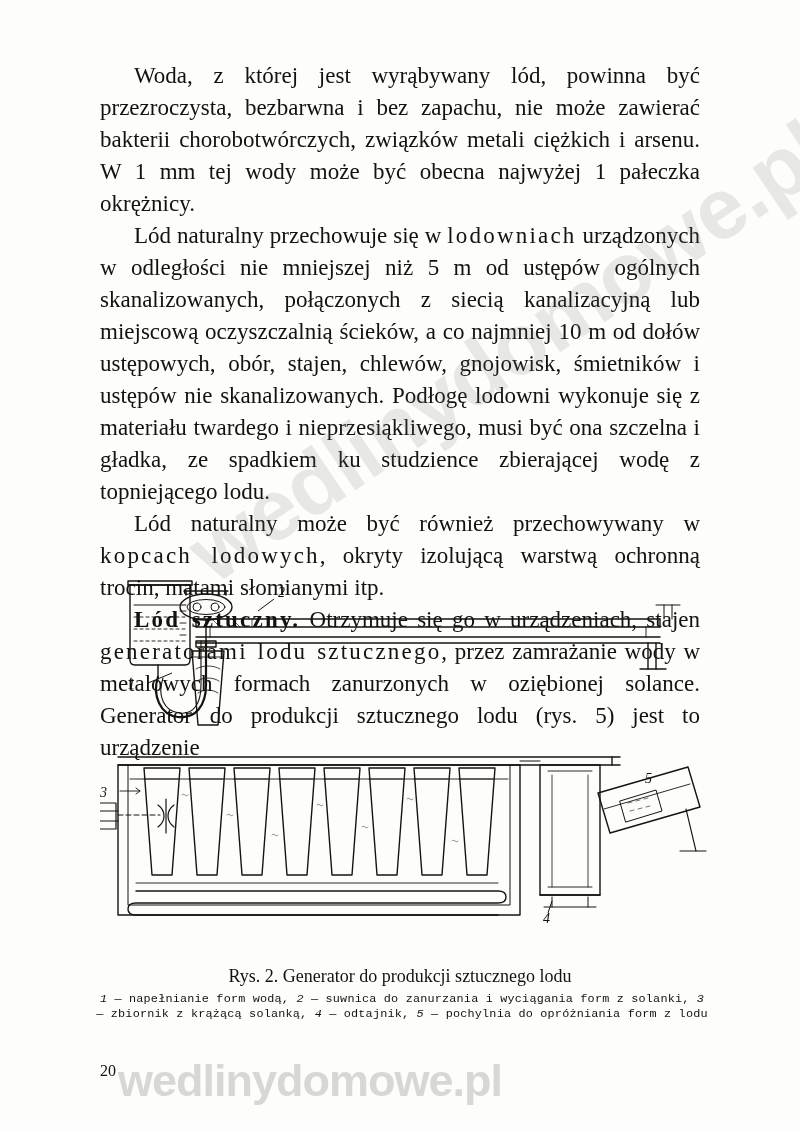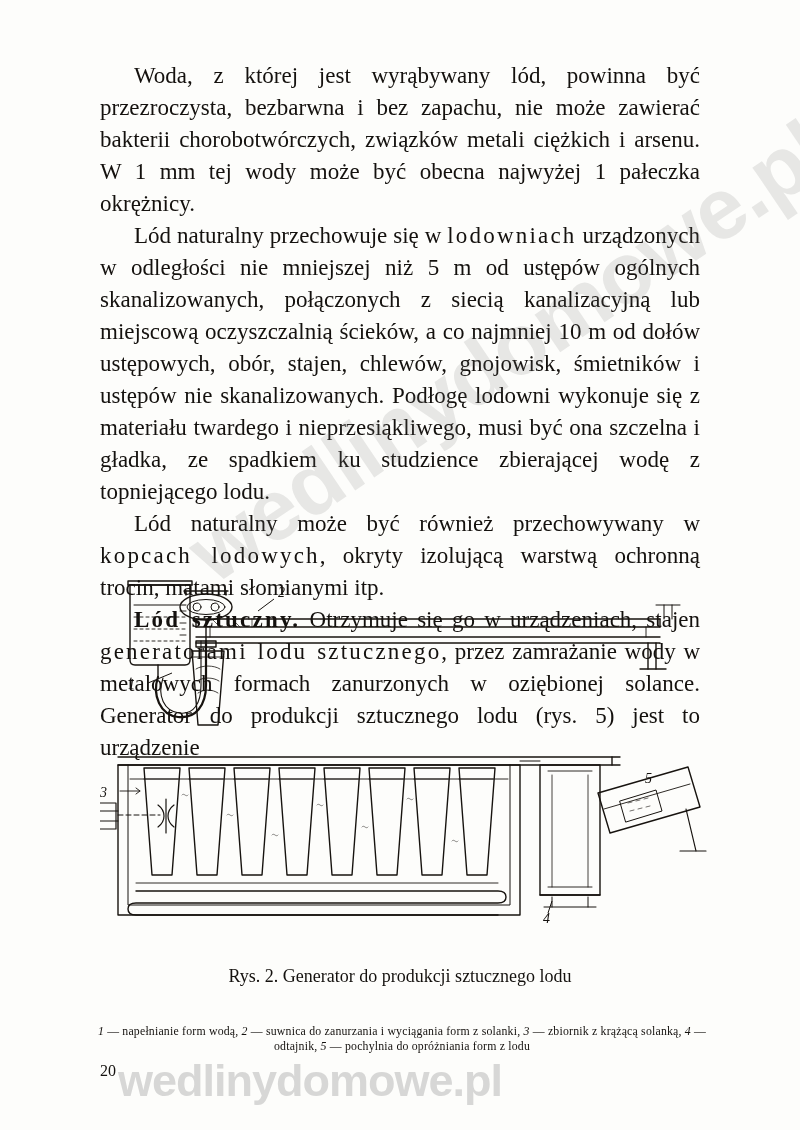--- a/index.html
+++ b/index.html
@@ -70,24 +70,24 @@
     top: 966px;
     width: 600px;
     text-align: center;
     font-family: "Liberation Serif", serif;
     font-size: 18px;
     color: #14110e;
   }
   .fig-legend {
     position: absolute;
     left: 96px;
-    top: 1024px;
+    top: 992px;
     width: 612px;
     text-align: center;
-    font-family: Liberation Serif, serif;
+    font-family: Liberation Mono, monospace;
     font-size: 11.8px;
     line-height: 14.6px;
     color: #14110e;
     letter-spacing: 0.2px;
   }
   .page-number {
     position: absolute;
     left: 100px;
     top: 1062px;
     font-family: "Liberation Serif", serif;

